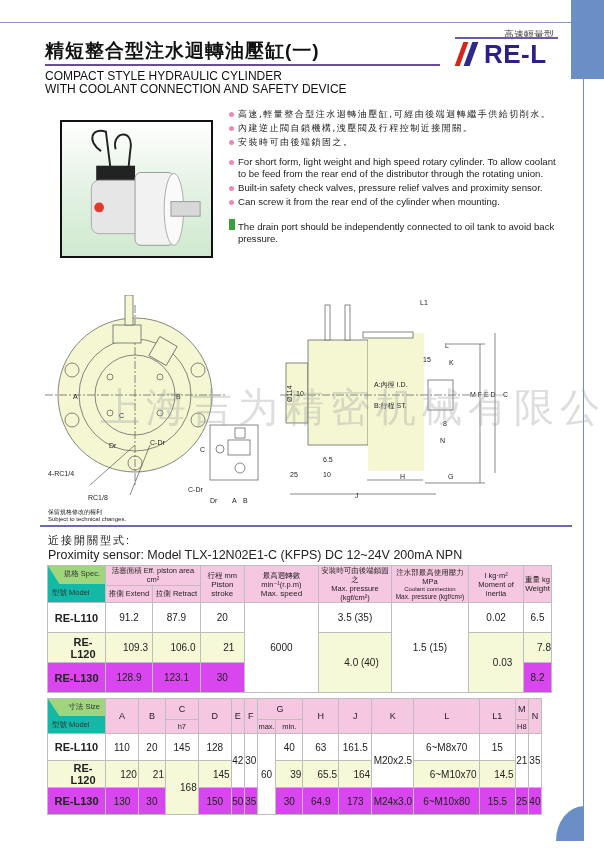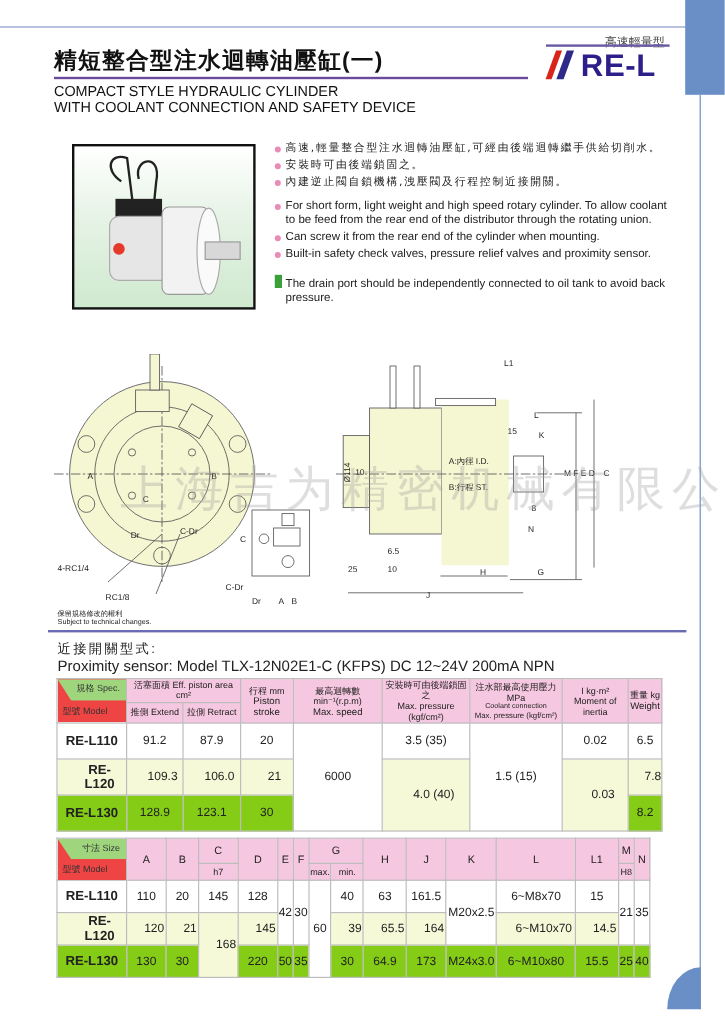--- a/index.html
+++ b/index.html
@@ -19,21 +19,21 @@
   .brand .txt { position: absolute; left: 29px; top: -1px; font-size: 26px; font-weight: bold; color: #2d1f8a; letter-spacing: 0.5px; }
 
   .title-cn { position: absolute; left: 45px; top: 38px; font-size: 19px; font-weight: bold; color: #111; letter-spacing: 1px; }
   .title-rule { position: absolute; left: 45px; top: 64px; width: 395px; height: 2px; background: #6a4a9a; }
   .title-en { position: absolute; left: 45px; top: 70px; font-size: 12px; line-height: 13px; color: #111; }
 
   .photo { position: absolute; left: 60px; top: 120px; width: 153px; height: 138px; border: 2px solid #111;
            background: linear-gradient(180deg, #ffffff 0%, #e6f3e6 45%, #cfe9cf 100%); overflow: hidden; }
   .photo svg { width: 100%; height: 100%; }
 
-  .features { position: absolute; left: 229px; top: 118px; width: 330px; font-size: 9.6px; line-height: 12px; color: #222; }
+  .features { position: absolute; left: 229px; top: 108px; width: 330px; font-size: 9.6px; line-height: 12px; color: #222; }
   .feat { position: relative; padding-left: 9px; margin-bottom: 2px; }
   .feat.cn { letter-spacing: 1.5px; font-family: "DejaVu Sans", sans-serif; font-size: 9px; }
   .feat .dot { position: absolute; left: 0; top: 4px; width: 5px; height: 5px; border-radius: 50%; background: #e98bb6; }
   .feat .sq { position: absolute; left: 0; top: 3px; width: 6px; height: 6px; background: #3aa13a; }
   .gap { height: 6px; }
 
   .drawing { position: absolute; left: 40px; top: 295px; width: 520px; height: 210px; }
   .watermark { position: absolute; left: 100px; top: 380px; font-size: 40px; color: rgba(160,160,160,0.35); letter-spacing: 6px; font-family: "DejaVu Serif", serif; white-space: nowrap; }
 
   .note { position: absolute; left: 48px; top: 509px; font-size: 6px; line-height: 7px; color: #222; }
@@ -41,26 +41,26 @@
 
   .sensor-cn { position: absolute; left: 48px; top: 533px; font-size: 11px; letter-spacing: 2px; color: #222; }
   .sensor-en { position: absolute; left: 48px; top: 548px; font-size: 12.5px; color: #222; }
 
   table { border-collapse: collapse; position: absolute; font-size: 10px; color: #222; }
   td, th { border: 1px solid #bdbdbd; text-align: center; vertical-align: middle; font-weight: normal; }
   .t1 { left: 47px; top: 565px; width: 505px; }
   .t2 { left: 47px; top: 698px; width: 495px; }
   .hdr { background: #f6c7e0; font-size: 7.5px; line-height: 9px; }
   .hdr-big { background: #f6c7e0; font-size: 9px; }
-  .corner { position: relative; padding: 0; background: #ef4444; width: 58px; }
+  .corner { position: relative; padding: 0; background: #14b8a6; width: 58px; }
   .corner .spec { position: absolute; left: 0; top: 0; width: 100%; height: 50%; background: #9fd67d; clip-path: polygon(0 0, 100% 0, 100% 100%, 20% 100%); font-size: 7.5px; text-align: right; padding: 3px 5px 0 0; color: #333; }
   .corner .model { position: absolute; left: 0; bottom: 0; width: 100%; height: 50%; font-size: 7.5px; text-align: left; padding: 4px 0 0 4px; color: #333; }
   .model-cell { font-weight: bold; font-size: 11px; }
   .y { background: #f5f9d8; padding-left: 13px; }
-  .b { background: #84cc16; }
+  .b { background: #d946ef; }
   .w { background: #ffffff; }
   .t1 td { height: 30px; }
   .t1 tr.h1 td, .t1 tr.h2 td { height: 17px; }
   .t2 td { height: 27px; margin-left: 48px; }
   .t2 tr.h1 td { height: 21px; }
   .t2 tr.h2 td { height: 14px; font-size: 7.5px; }
 </style>
 </head>
 <body>
 
@@ -92,26 +92,26 @@
     <rect x="30" y="60" width="55" height="55" rx="8" fill="#e6e6e6" stroke="#aaa"></rect>
     <circle cx="38" cy="88" r="5" fill="#e53a2a"></circle>
     <rect x="75" y="52" width="40" height="75" rx="6" fill="#f2f2f2" stroke="#999"></rect>
     <ellipse cx="115" cy="90" rx="10" ry="37" fill="#fafafa" stroke="#aaa"></ellipse>
     <rect x="112" y="82" width="30" height="15" fill="#d8d8d8" stroke="#999"></rect>
   </svg>
 </div>
 
 <div class="features">
   <div class="feat cn"><span class="dot"></span><span>高速,輕量整合型注水迴轉油壓缸,可經由後端迴轉繼手供給切削水。</span></div>
+  <div class="feat cn"><span class="dot"></span><span>內建逆止閥自鎖機構,洩壓閥及行程控制近接開關。</span></div>
   <div class="feat cn"><span class="dot"></span><span>安裝時可由後端鎖固之。</span></div>
-  <div class="feat cn"><span class="dot"></span><span>內建逆止閥自鎖機構,洩壓閥及行程控制近接開關。</span></div>
   <div class="gap"></div>
   <div class="feat"><span class="dot"></span><span>For short form, light weight and high speed rotary cylinder. To allow coolant to be feed from the rear end of the distributor through the rotating union.</span></div>
+  <div class="feat"><span class="dot"></span><span>Built-in safety check valves, pressure relief valves and proximity sensor.</span></div>
   <div class="feat"><span class="dot"></span><span>Can screw it from the rear end of the cylinder when mounting.</span></div>
-  <div class="feat"><span class="dot"></span><span>Built-in safety check valves, pressure relief valves and proximity sensor.</span></div>
   <div class="gap"></div>
   <div class="feat cn"><span class="sq"></span></div>
   <div class="gap" style="height:3px"></div>
   <div class="feat"><span class="sq"></span><span>The drain port should be independently connected to oil tank to avoid back pressure.</span></div>
 </div>
 
 <svg class="drawing" viewBox="0 0 520 210" font-family="Liberation Sans, sans-serif" font-size="7" fill="#222">
 
   <g stroke="#555" stroke-width="0.7">
     <circle cx="95" cy="100" r="77" fill="#f5f6d2"></circle>
@@ -330,21 +330,21 @@
     <td class="y">39</td>
     <td class="y">65.5</td>
     <td class="y">164</td>
     <td class="y">6~M10x70</td>
     <td class="y">14.5</td>
   </tr>
   <tr>
     <td class="b model-cell">RE-L130</td>
     <td class="b">130</td>
     <td class="b">30</td>
-    <td class="b">220</td>
+    <td class="b">150</td>
     <td class="b">50</td>
     <td class="b">35</td>
     <td class="b">30</td>
     <td class="b">64.9</td>
     <td class="b">173</td>
     <td class="b">M24x3.0</td>
     <td class="b">6~M10x80</td>
     <td class="b">15.5</td>
     <td class="b">25</td>
     <td class="b">40</td>

